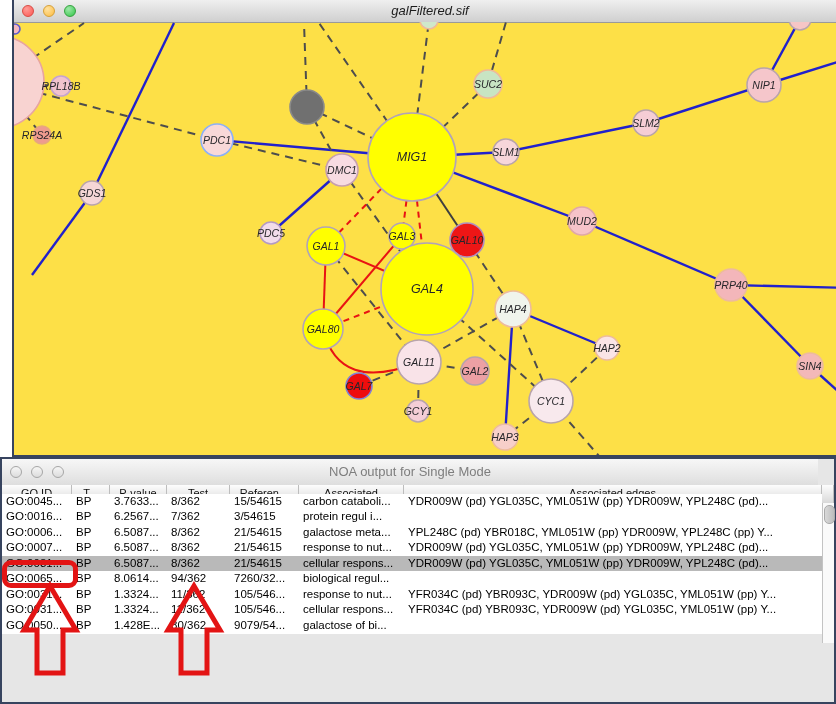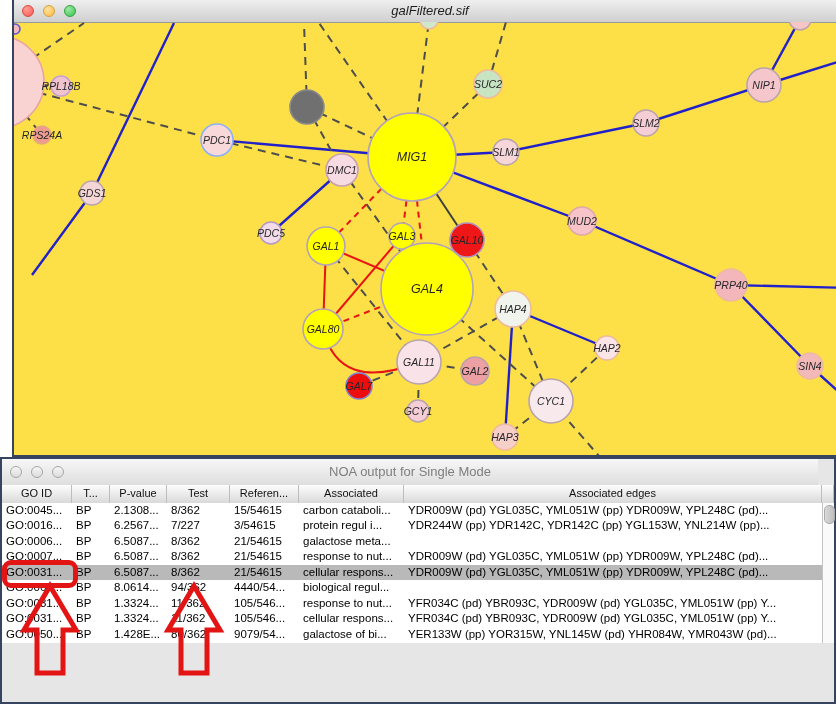--- a/index.html
+++ b/index.html
@@ -27,21 +27,21 @@
   .noa-title{position:absolute;left:0;top:0;right:16px;height:26px;
              background:linear-gradient(#f7f7f7,#dedede);border-bottom:1px solid #b5b5b5;}
   .noa-title .title{position:absolute;left:0;right:0;top:5px;text-align:center;
              font-size:13px;color:#7e7e7e;}
   .noa-title .tl{top:7px;}
   .thead{position:absolute;left:0;top:26px;right:0;height:18px;
          background:linear-gradient(#fdfdfd,#d9d9d9);border-bottom:1px solid #a9a9a9;
          display:grid;grid-template-columns:70px 38px 57px 63px 69px 105px 1fr 12px;}
   .hcell{font-size:11px;color:#111;text-align:center;line-height:17px;
          border-right:1px solid #bdbdbd;overflow:hidden;white-space:nowrap;}
-  .tbody{position:absolute;left:0;top:44px;width:820px;height:140px;background:#fff;overflow:hidden;}
+  .tbody{position:absolute;left:0;top:35px;width:820px;height:140px;background:#fff;overflow:hidden;}
   .trow{display:grid;grid-template-columns:70px 38px 57px 63px 69px 105px 1fr;
         height:15.45px;white-space:nowrap;}
   .trow.sel{background:#b9b9b9;}
   .tcell{font-size:11.5px;color:#000;line-height:15px;padding-left:4px;
          overflow:hidden;white-space:nowrap;}
   .vscroll{position:absolute;right:0;top:44px;width:12px;height:140px;
            background:#fafafa;border-left:1px solid #c3c3c3;box-sizing:border-box;}
   .vthumb{position:absolute;left:1px;top:2px;width:9px;height:17px;border-radius:5px;
           background:linear-gradient(90deg,#d9d9d9,#bdbdbd);border:1px solid #ababab;}
   .btn-panel{position:absolute;left:0;right:0;top:184px;bottom:0;background:#e6e6e6;}
@@ -255,42 +255,42 @@
       <div class="hcell">Test</div>
       <div class="hcell">Referen...</div>
       <div class="hcell">Associated</div>
       <div class="hcell">Associated edges</div>
       <div class="hcell"></div>
     </div>
   <div class="tbody">
       <div class="trow">
         <span class="tcell">GO:0045...</span>
         <span class="tcell">BP</span>
-        <span class="tcell">2.1308...</span>
+        <span class="tcell">3.7633...</span>
         <span class="tcell">8/362</span>
         <span class="tcell">15/54615</span>
         <span class="tcell">carbon cataboli...</span>
         <span class="tcell">YDR009W (pd) YGL035C, YML051W (pp) YDR009W, YPL248C (pd)...</span>
       </div>
       <div class="trow">
         <span class="tcell">GO:0016...</span>
         <span class="tcell">BP</span>
         <span class="tcell">6.2567...</span>
-        <span class="tcell">7/227</span>
+        <span class="tcell">7/362</span>
         <span class="tcell">3/54615</span>
         <span class="tcell">protein regul i...</span>
-        <span class="tcell">YDR244W (pp) YDR142C, YDR142C (pp) YGL153W, YNL214W (pp)...</span>
       </div>
       <div class="trow">
         <span class="tcell">GO:0006...</span>
         <span class="tcell">BP</span>
         <span class="tcell">6.5087...</span>
         <span class="tcell">8/362</span>
         <span class="tcell">21/54615</span>
         <span class="tcell">galactose meta...</span>
+        <span class="tcell">YPL248C (pd) YBR018C, YML051W (pp) YDR009W, YPL248C (pp) Y...</span>
       </div>
       <div class="trow">
         <span class="tcell">GO:0007...</span>
         <span class="tcell">BP</span>
         <span class="tcell">6.5087...</span>
         <span class="tcell">8/362</span>
         <span class="tcell">21/54615</span>
         <span class="tcell">response to nut...</span>
         <span class="tcell">YDR009W (pd) YGL035C, YML051W (pp) YDR009W, YPL248C (pd)...</span>
       </div>
@@ -301,21 +301,21 @@
         <span class="tcell">8/362</span>
         <span class="tcell">21/54615</span>
         <span class="tcell">cellular respons...</span>
         <span class="tcell">YDR009W (pd) YGL035C, YML051W (pp) YDR009W, YPL248C (pd)...</span>
       </div>
       <div class="trow">
         <span class="tcell">GO:0065...</span>
         <span class="tcell">BP</span>
         <span class="tcell">8.0614...</span>
         <span class="tcell">94/362</span>
-        <span class="tcell">4440/54...</span>
+        <span class="tcell">7260/32...</span>
         <span class="tcell">biological regul...</span>
       </div>
       <div class="trow">
         <span class="tcell">GO:0031...</span>
         <span class="tcell">BP</span>
         <span class="tcell">1.3324...</span>
         <span class="tcell">11/362</span>
         <span class="tcell">105/546...</span>
         <span class="tcell">response to nut...</span>
         <span class="tcell">YFR034C (pd) YBR093C, YDR009W (pd) YGL035C, YML051W (pp) Y...</span>
@@ -329,21 +329,20 @@
         <span class="tcell">cellular respons...</span>
         <span class="tcell">YFR034C (pd) YBR093C, YDR009W (pd) YGL035C, YML051W (pp) Y...</span>
       </div>
       <div class="trow">
         <span class="tcell">GO:0050...</span>
         <span class="tcell">BP</span>
         <span class="tcell">1.428E...</span>
         <span class="tcell">80/362</span>
         <span class="tcell">9079/54...</span>
         <span class="tcell">galactose of bi...</span>
-        <span class="tcell">YER133W (pp) YOR315W, YNL145W (pd) YHR084W, YMR043W (pd)...</span>
       </div>
     </div>
   <div class="vscroll">
     <div class="vthumb"></div>
   </div>
   <div class="btn-panel">
     
     
   </div>
 </div>

